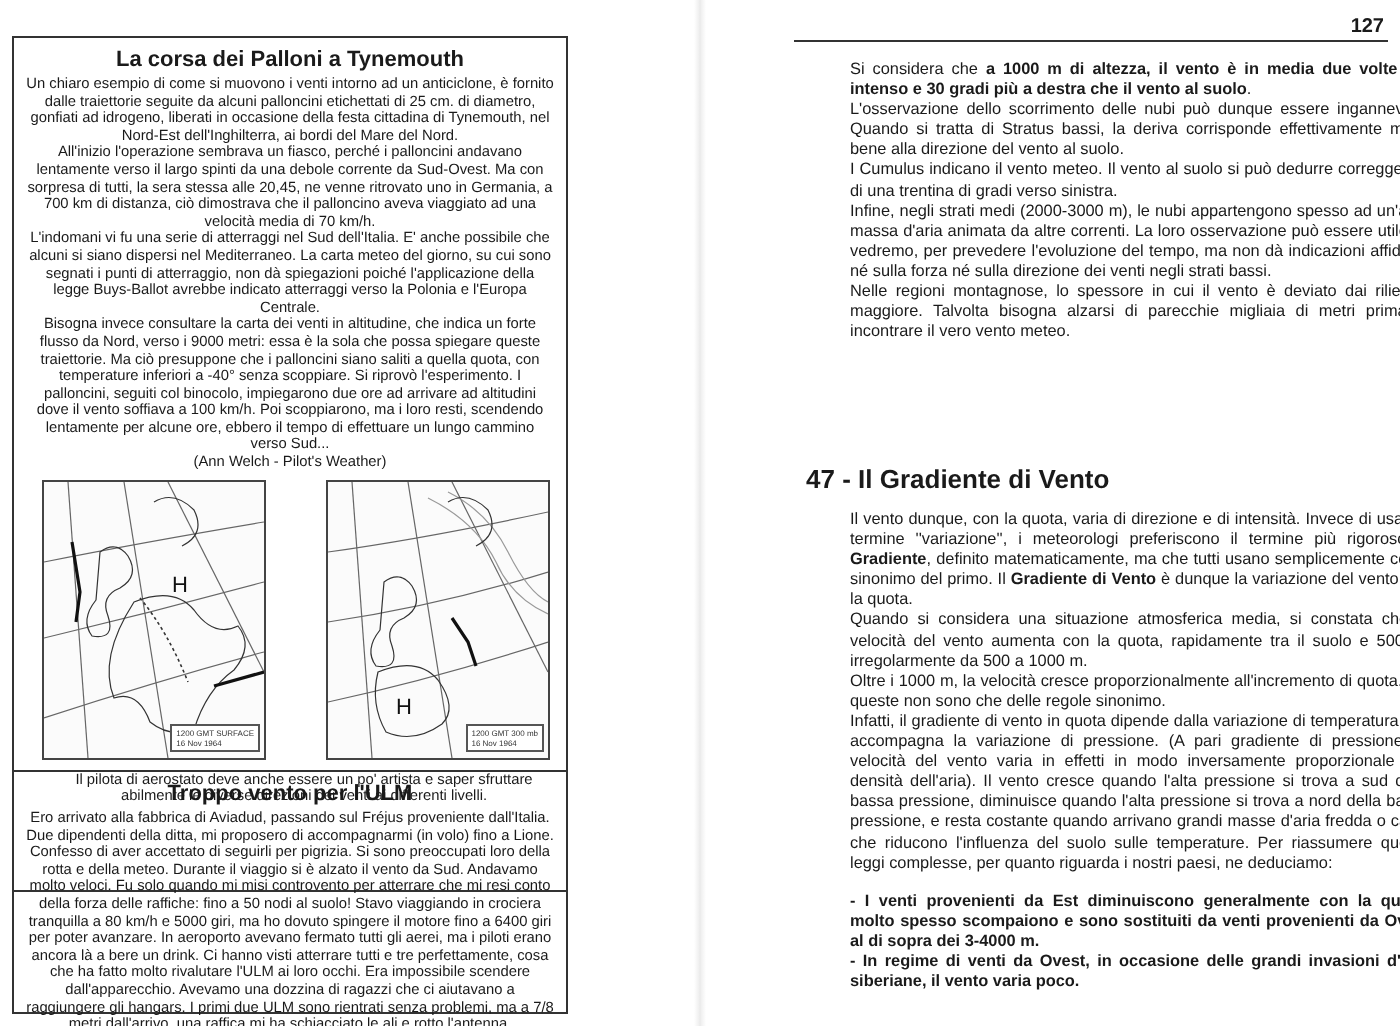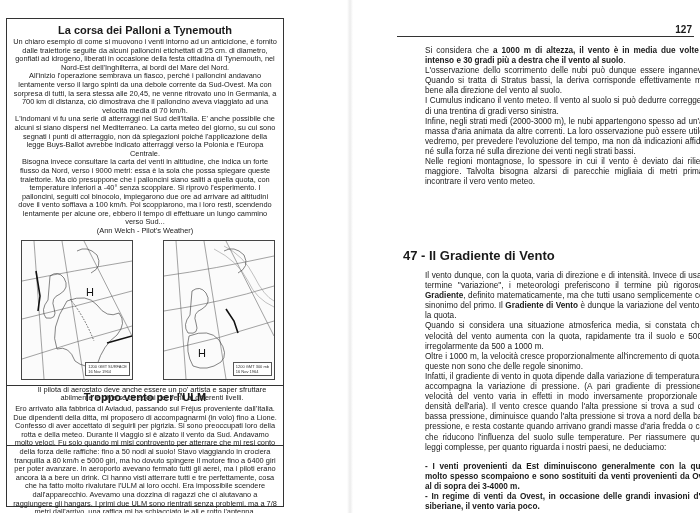--- a/index.html
+++ b/index.html
@@ -2,21 +2,21 @@
 <html><head>
 <meta charset="utf-8">
 <style>
   html, body { margin:0; padding:0; }
   body {
     width:700px; height:513px; overflow:hidden; position:relative;
     background:#ffffff; color:#1a1a1a;
     font-family:"Liberation Sans", sans-serif;
   }
   .page-left { position:absolute; left:0; top:0; width:350px; height:513px; }
-  .page-right { position:absolute; left:350px; top:16px; width:350px; height:388px; }
+  .page-right { position:absolute; left:350px; top:0; width:350px; height:388px; }
   .gutter { position:absolute; left:347px; top:0; width:6px; height:513px;
     background:linear-gradient(90deg,#fff,#eee 45%,#e4e4e4 50%,#eee 55%,#fff); }
 
   .box {
     position:absolute; left:6px; width:278px; border:1.5px solid #333;
     padding:4px 6px 5px 6px; box-sizing:border-box;
     font-size:7.4px; line-height:8.6px; text-align:justify;
   }
   .box1 { top:18px; height:428px; }
   .box2 { top:385px; height:122px; }

